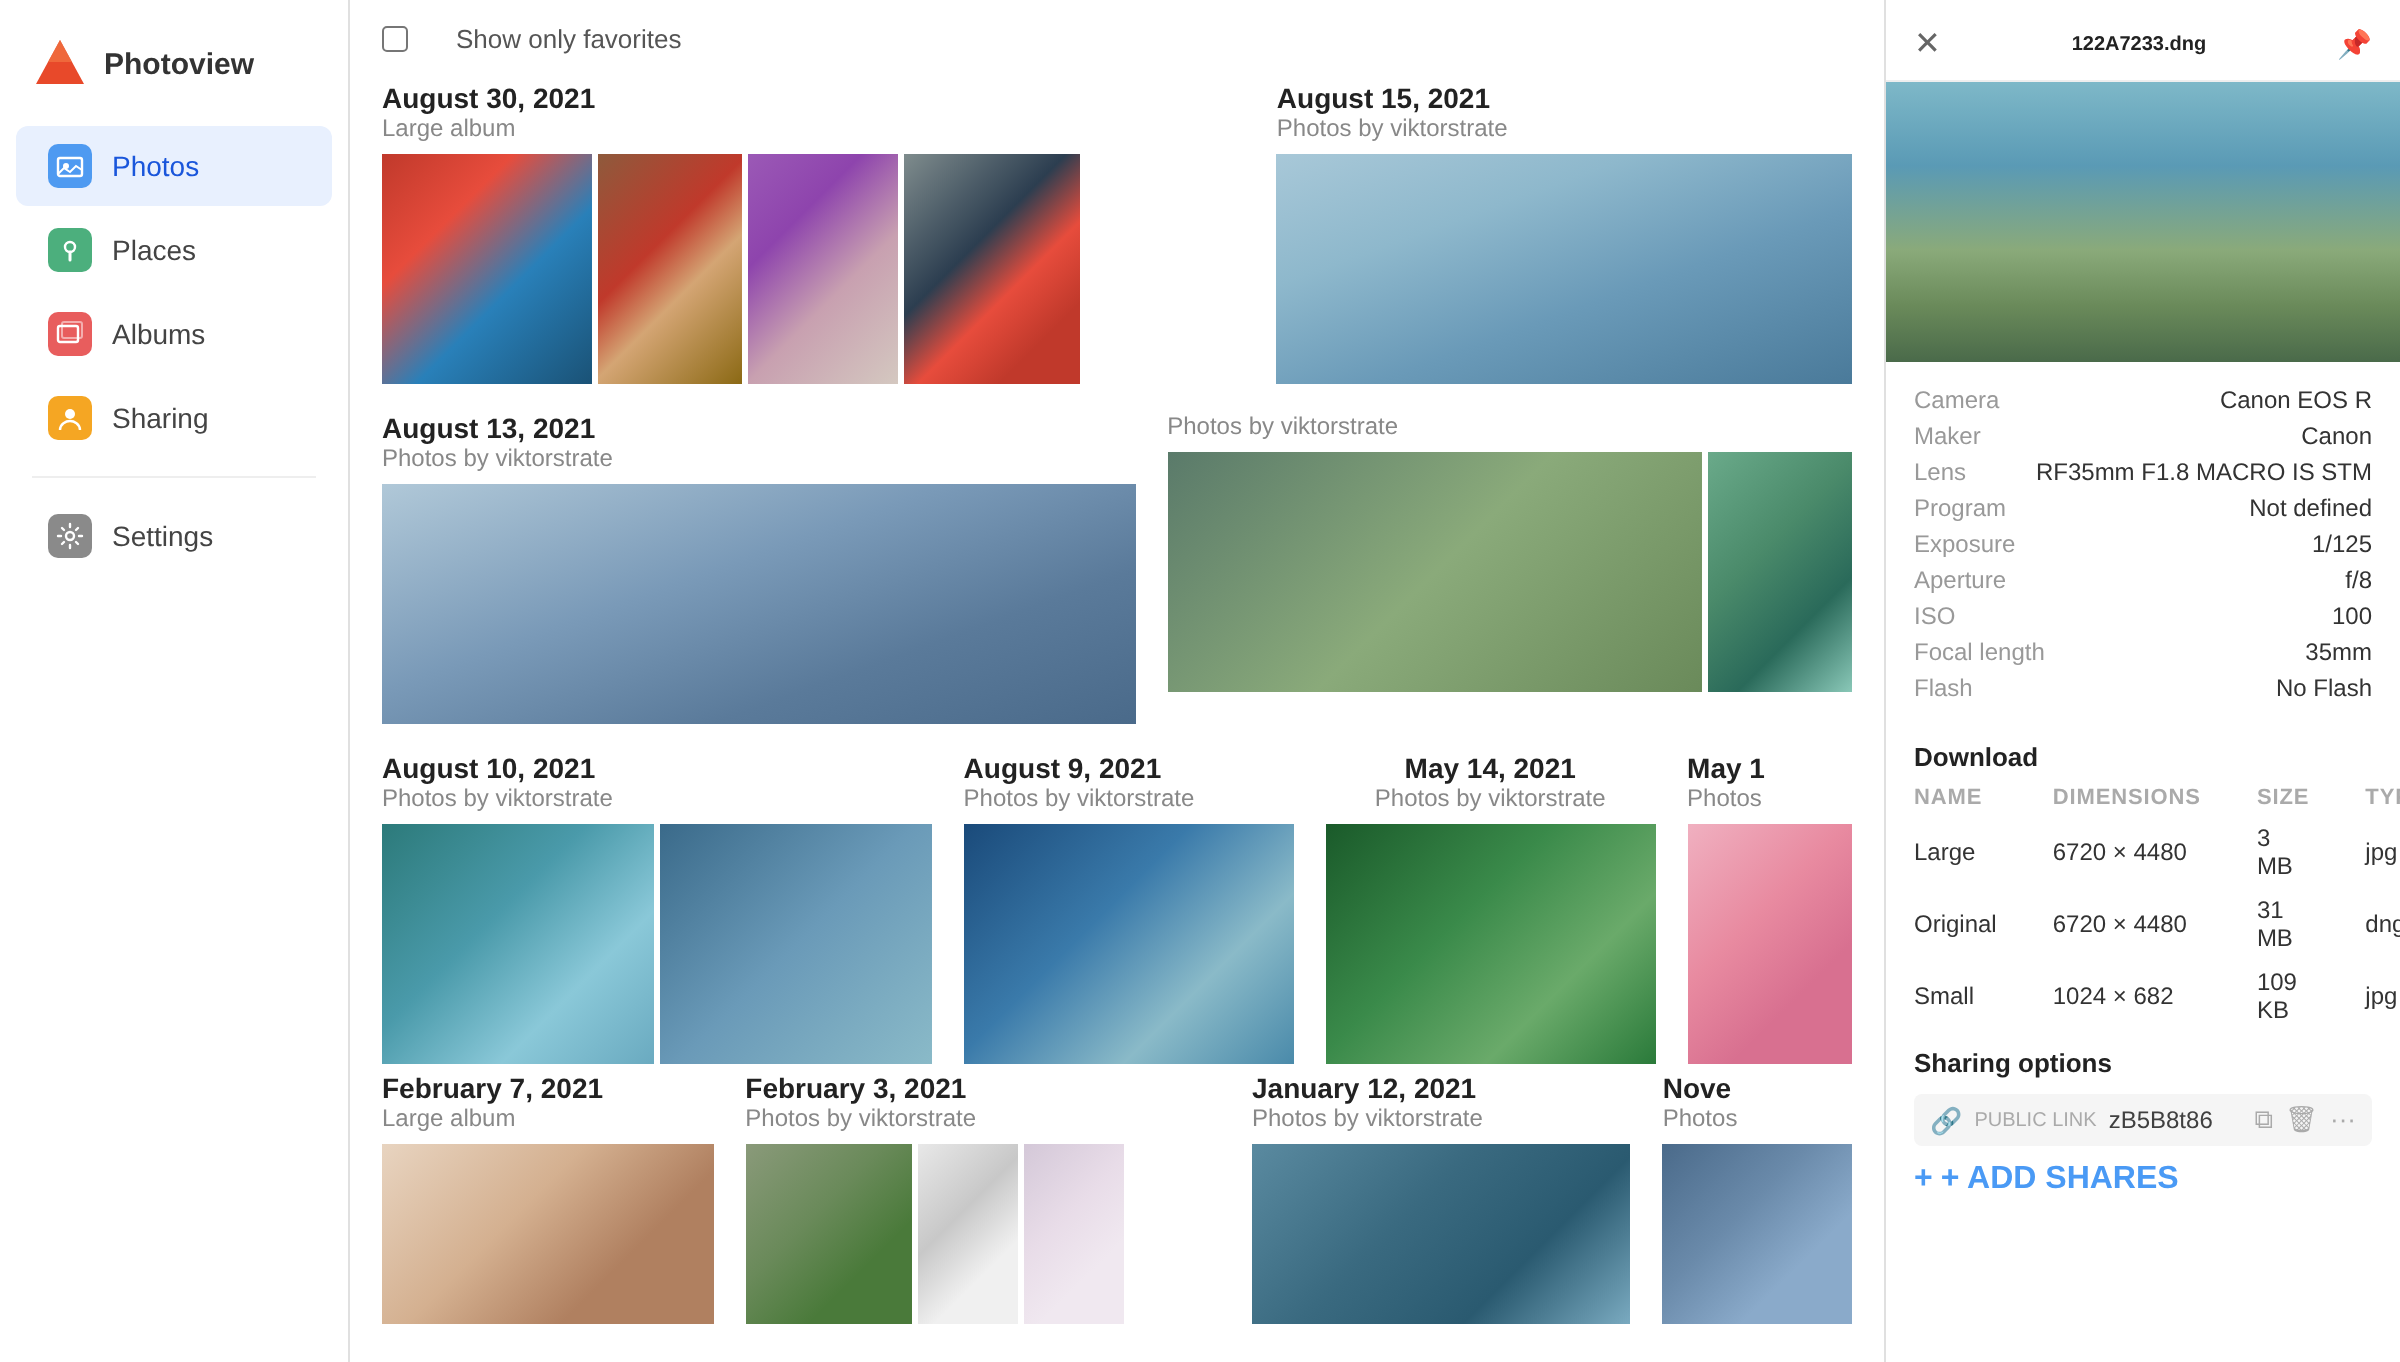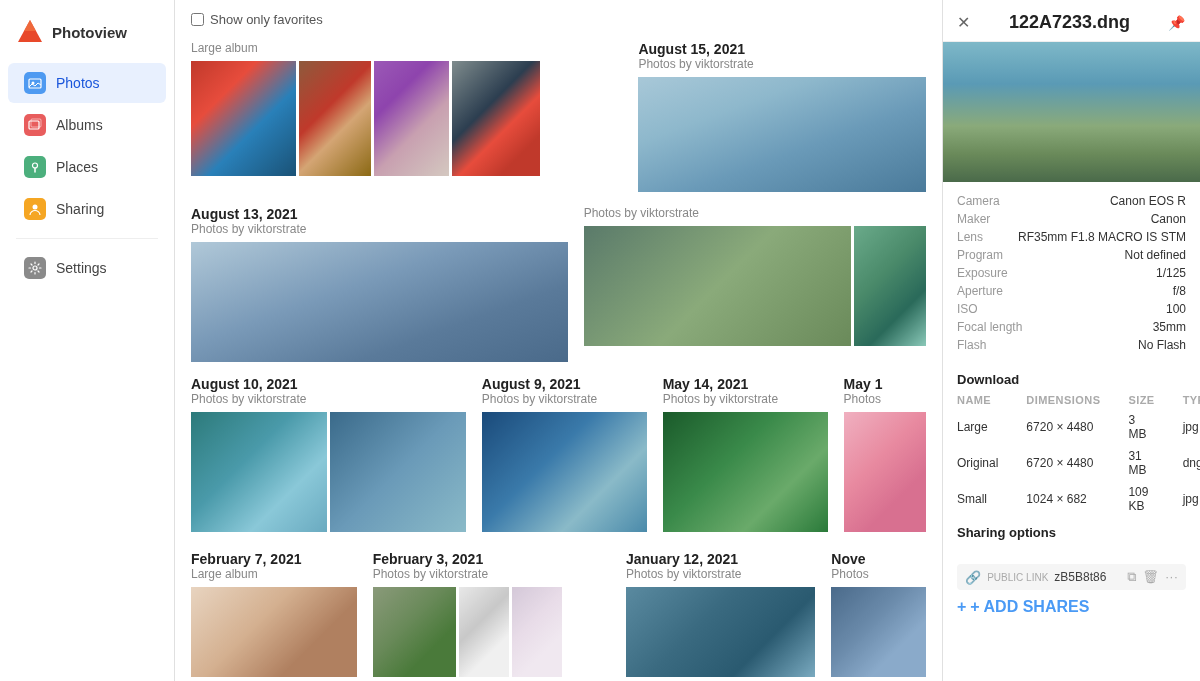--- a/index.html
+++ b/index.html
@@ -64,21 +64,21 @@
 
     
     .main {
       flex: 1;
       overflow-y: auto;
       background: #fff;
       padding: 12px 16px;
     }
     .favorites-bar {
       display: flex;
-      gap: 6px;
+      gap: 24px;
       margin-bottom: 14px;
       font-size: 13px;
       color: #555;
     }
     .favorites-bar input[type="checkbox"] { margin: 0; }
     .section-header { margin-bottom: 6px; }
     .section-date { font-size: 14px; font-weight: 600; color: #222; }
     .section-album { font-size: 12px; color: #888; }
     .photo-thumb {
       background: #ccc;
@@ -99,21 +99,21 @@
       flex-direction: column;
     }
     .panel-header {
       display: flex;
       align-items: center;
       justify-content: space-between;
       padding: 12px 14px 8px;
       border-bottom: 1px solid #eee;
     }
     .panel-title {
-      font-size: 18px;
+      font-size: 10px;
       font-weight: 600;
       color: #222;
     }
     .panel-close {
       cursor: pointer;
       color: #666;
       font-size: 16px;
     }
     .panel-pin {
       cursor: pointer;
@@ -164,21 +164,21 @@
       font-size: 11px;
       text-transform: uppercase;
       letter-spacing: 0.04em;
     }
     .download-table td {
       padding: 4px 14px;
       color: #333;
     }
 
     .sharing-section { padding: 8px 14px; }
-    .sharing-title { font-size: 13px; font-weight: 700; color: #222; margin-bottom: 24px; }
+    .sharing-title { font-size: 13px; font-weight: 700; color: #222; margin-bottom: 8px; }
     .share-link-row {
       display: flex;
       align-items: center;
       gap: 6px;
       background: #f5f5f5;
       border-radius: 4px;
       padding: 5px 8px;
       font-size: 12px;
       margin-bottom: 8px;
     }
@@ -235,36 +235,36 @@
       <div class="sidebar-item-icon icon-photos">
         <svg width="14" height="14" viewBox="0 0 14 14" fill="white" xmlns="http://www.w3.org/2000/svg">
           <rect x="1" y="3" width="12" height="9" rx="1" fill="none" stroke="white" stroke-width="1.2"></rect>
           <circle cx="5" cy="7" r="1.5" fill="white"></circle>
           <path d="M1 11 L4 8 L7 10 L10 7 L13 9" stroke="white" stroke-width="1" fill="none"></path>
         </svg>
       </div>
       <span>Photos</span>
     </div>
     <div class="sidebar-item">
+      <div class="sidebar-item-icon icon-places">
+        <svg width="14" height="14" viewBox="0 0 14 14" fill="white" xmlns="http://www.w3.org/2000/svg">
+          <circle cx="7" cy="5.5" r="2.5" fill="none" stroke="white" stroke-width="1.2"></circle>
+          <path d="M7 8 Q7 11 7 12" stroke="white" stroke-width="1.5" stroke-linecap="round"></path>
+        </svg>
+      </div>
+      <span>Places</span>
+    </div>
+    <div class="sidebar-item">
       <div class="sidebar-item-icon icon-albums">
         <svg width="14" height="14" viewBox="0 0 14 14" fill="white" xmlns="http://www.w3.org/2000/svg">
           <rect x="1" y="3" width="10" height="8" rx="1" fill="none" stroke="white" stroke-width="1.2"></rect>
           <rect x="3" y="1" width="10" height="8" rx="1" fill="none" stroke="white" stroke-width="1" opacity="0.5"></rect>
         </svg>
       </div>
       <span>Albums</span>
-    </div>
-    <div class="sidebar-item">
-      <div class="sidebar-item-icon icon-places">
-        <svg width="14" height="14" viewBox="0 0 14 14" fill="white" xmlns="http://www.w3.org/2000/svg">
-          <circle cx="7" cy="5.5" r="2.5" fill="none" stroke="white" stroke-width="1.2"></circle>
-          <path d="M7 8 Q7 11 7 12" stroke="white" stroke-width="1.5" stroke-linecap="round"></path>
-        </svg>
-      </div>
-      <span>Places</span>
     </div>
     <div class="sidebar-item">
       <div class="sidebar-item-icon icon-people">
         <svg width="14" height="14" viewBox="0 0 14 14" fill="white" xmlns="http://www.w3.org/2000/svg">
           <circle cx="7" cy="5" r="2.5" fill="white"></circle>
           <path d="M2 13 C2 10 5 8.5 7 8.5 C9 8.5 12 10 12 13" stroke="white" stroke-width="1.2" fill="none"></path>
         </svg>
       </div>
       <span>Sharing</span>
     </div>
@@ -283,20 +283,21 @@
 
 <main class="main">
   <div class="favorites-bar">
     <input type="checkbox" style="">
     <label>Show only favorites</label>
   </div>
 
   <div style="display:flex; gap:16px; margin-bottom:14px;">
     <div style="flex:1.5;">
       <div class="section-header">
+        <div class="section-date">August 30, 2021</div>
         <div class="section-album">Large album</div>
       </div>
       <div style="display:flex; gap:3px; height:115px;">
         <div class="photo-thumb photo-color-1" style="width:105px; height:115px;"></div>
         <div class="photo-thumb photo-color-2" style="width:72px; height:115px;"></div>
         <div class="photo-thumb photo-color-3" style="width:75px; height:115px;"></div>
         <div class="photo-thumb photo-color-4" style="width:88px; height:115px;"></div>
       </div>
     </div>
     <div style="flex:1;">
@@ -324,41 +325,41 @@
       <div class="section-header">
         <div class="section-album">Photos by viktorstrate</div>
       </div>
       <div style="display:flex; gap:3px; height:120px;">
         <div class="photo-thumb photo-color-8" style="flex:1; height:120px;"></div>
         <div class="photo-thumb photo-color-11" style="width:72px; height:120px;"></div>
       </div>
     </div>
   </div>
 
-  <div style="display:flex; gap:16px; margin-bottom:19px;">
+  <div style="display:flex; gap:16px; margin-bottom:4px;">
     <div style="flex:1;">
       <div class="section-header">
         <div class="section-date">August 10, 2021</div>
         <div class="section-album">Photos by viktorstrate</div>
       </div>
       <div style="display:flex; gap:3px; height:120px;">
         <div class="photo-thumb photo-color-9" style="flex:1; height:120px;"></div>
         <div class="photo-thumb photo-color-10" style="flex:1; height:120px;"></div>
       </div>
     </div>
     <div style="flex:0.6;">
       <div class="section-header">
         <div class="section-date">August 9, 2021</div>
         <div class="section-album">Photos by viktorstrate</div>
       </div>
       <div style="height:120px;">
         <div class="photo-thumb photo-color-12" style="width:100%; height:120px;"></div>
       </div>
     </div>
-    <div style="flex:0.6;">
+    <div style="flex:0.6;text-align:center;">
       <div class="section-header">
         <div class="section-date">May 14, 2021</div>
         <div class="section-album">Photos by viktorstrate</div>
       </div>
       <div style="height:120px;">
         <div class="photo-thumb photo-color-14" style="width:100%; height:120px;"></div>
       </div>
     </div>
     <div style="flex:0.3; overflow:hidden;">
       <div class="section-header">

